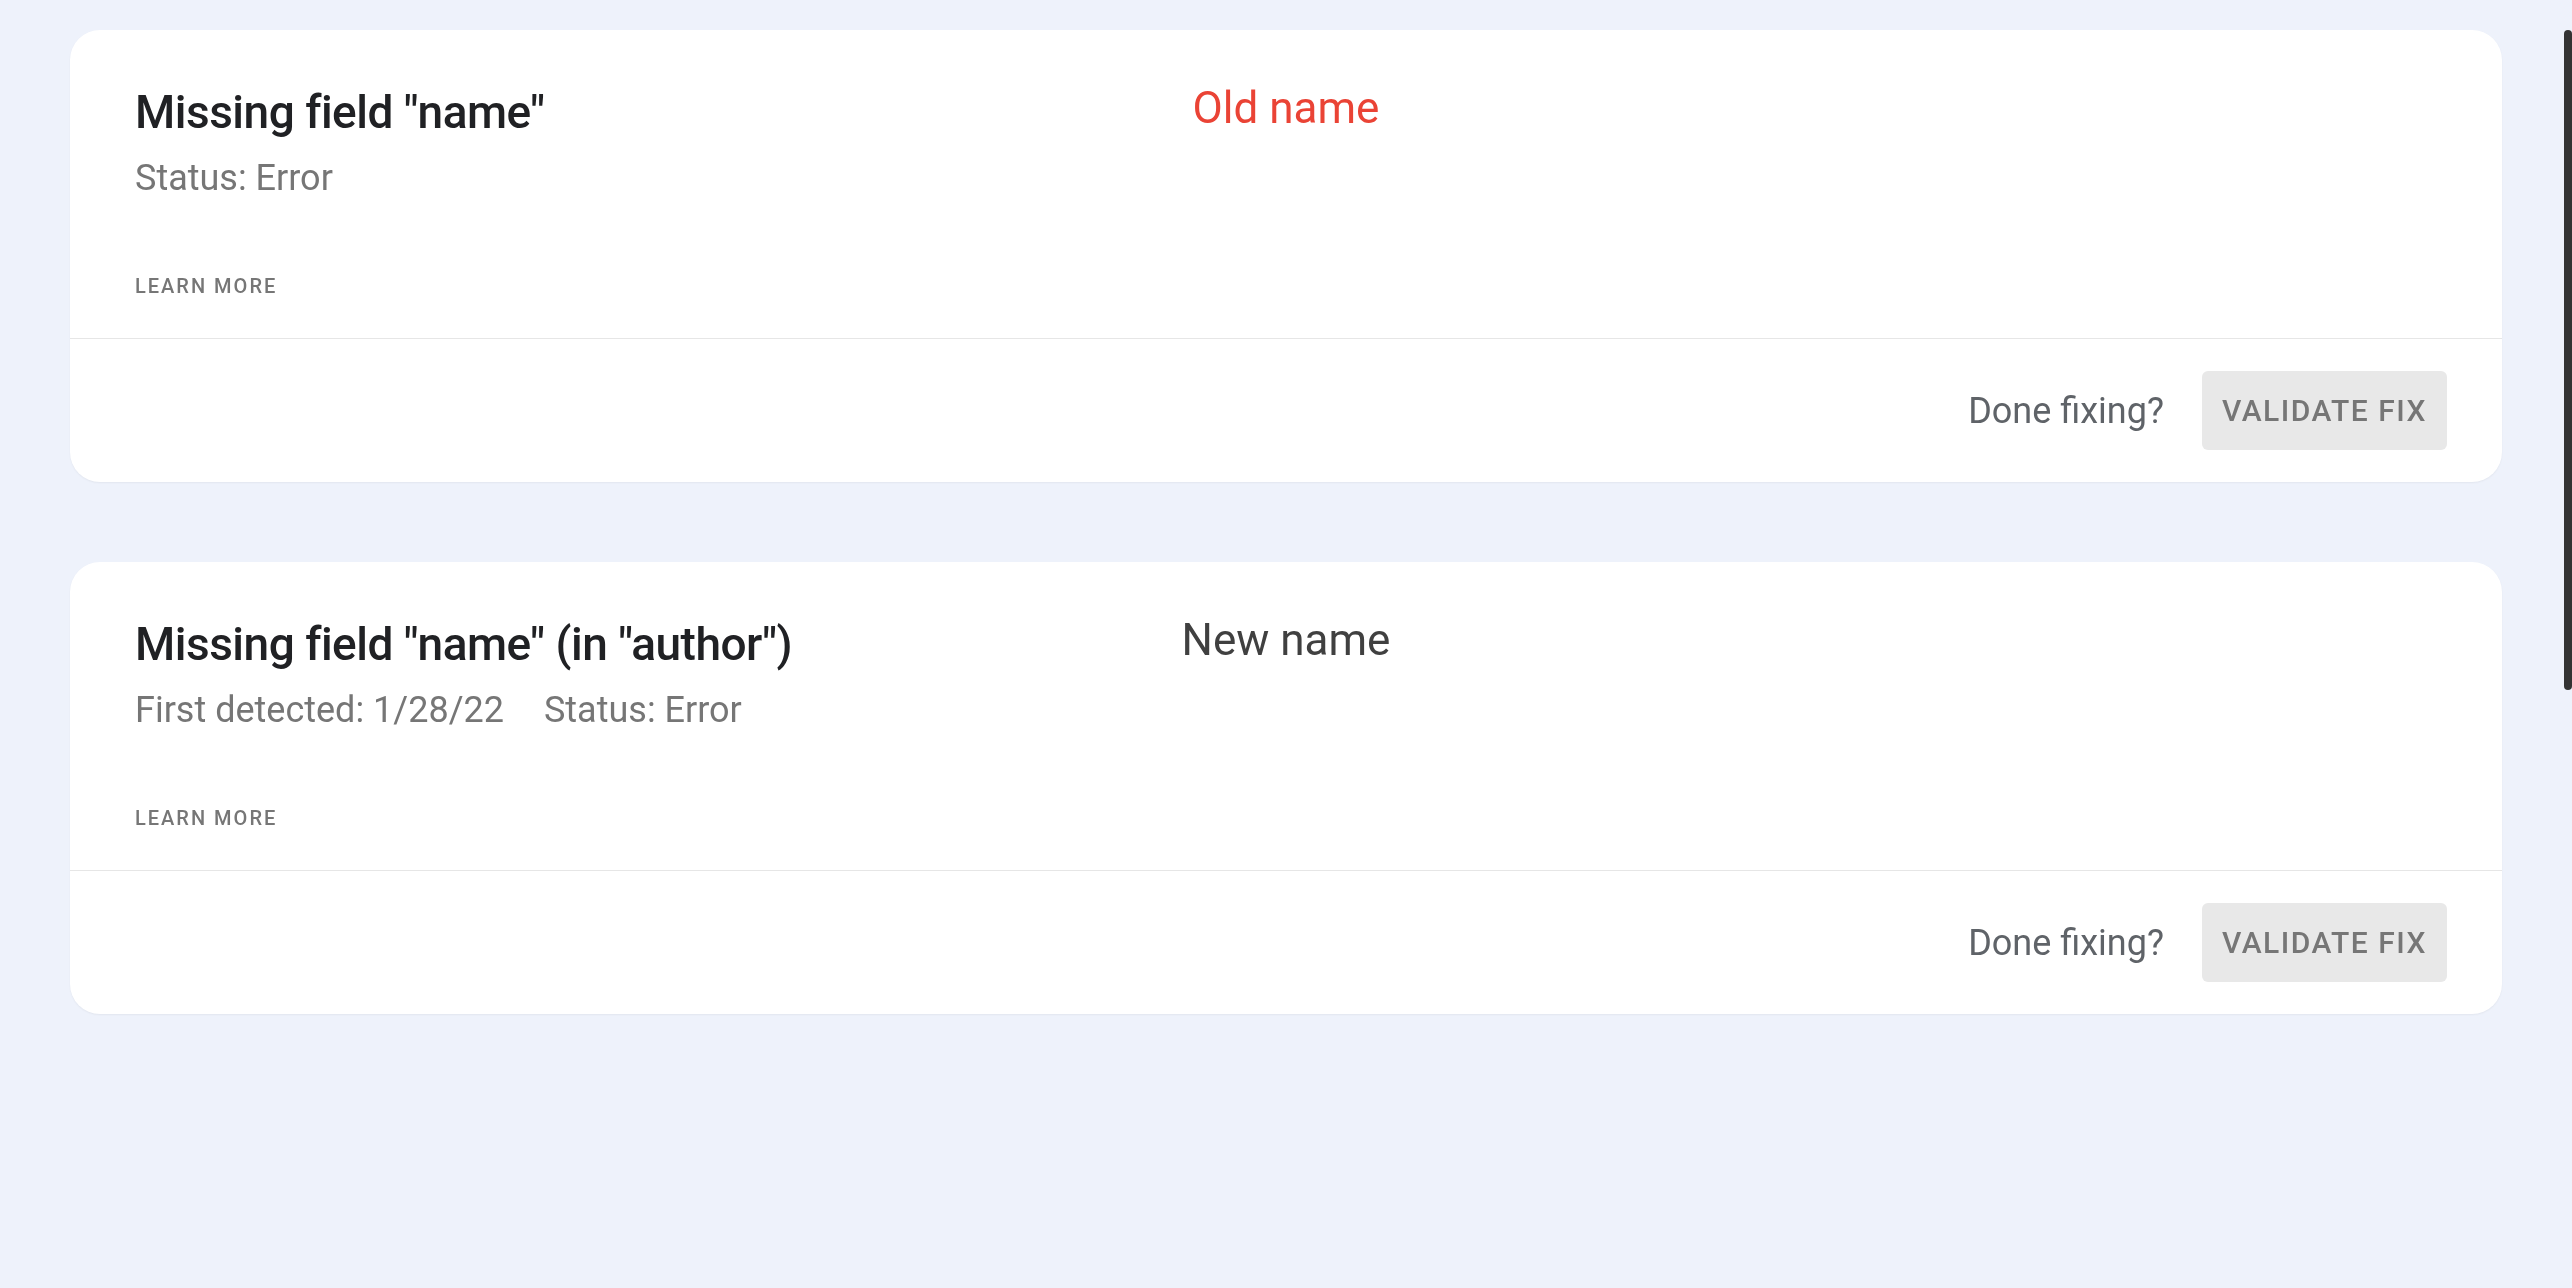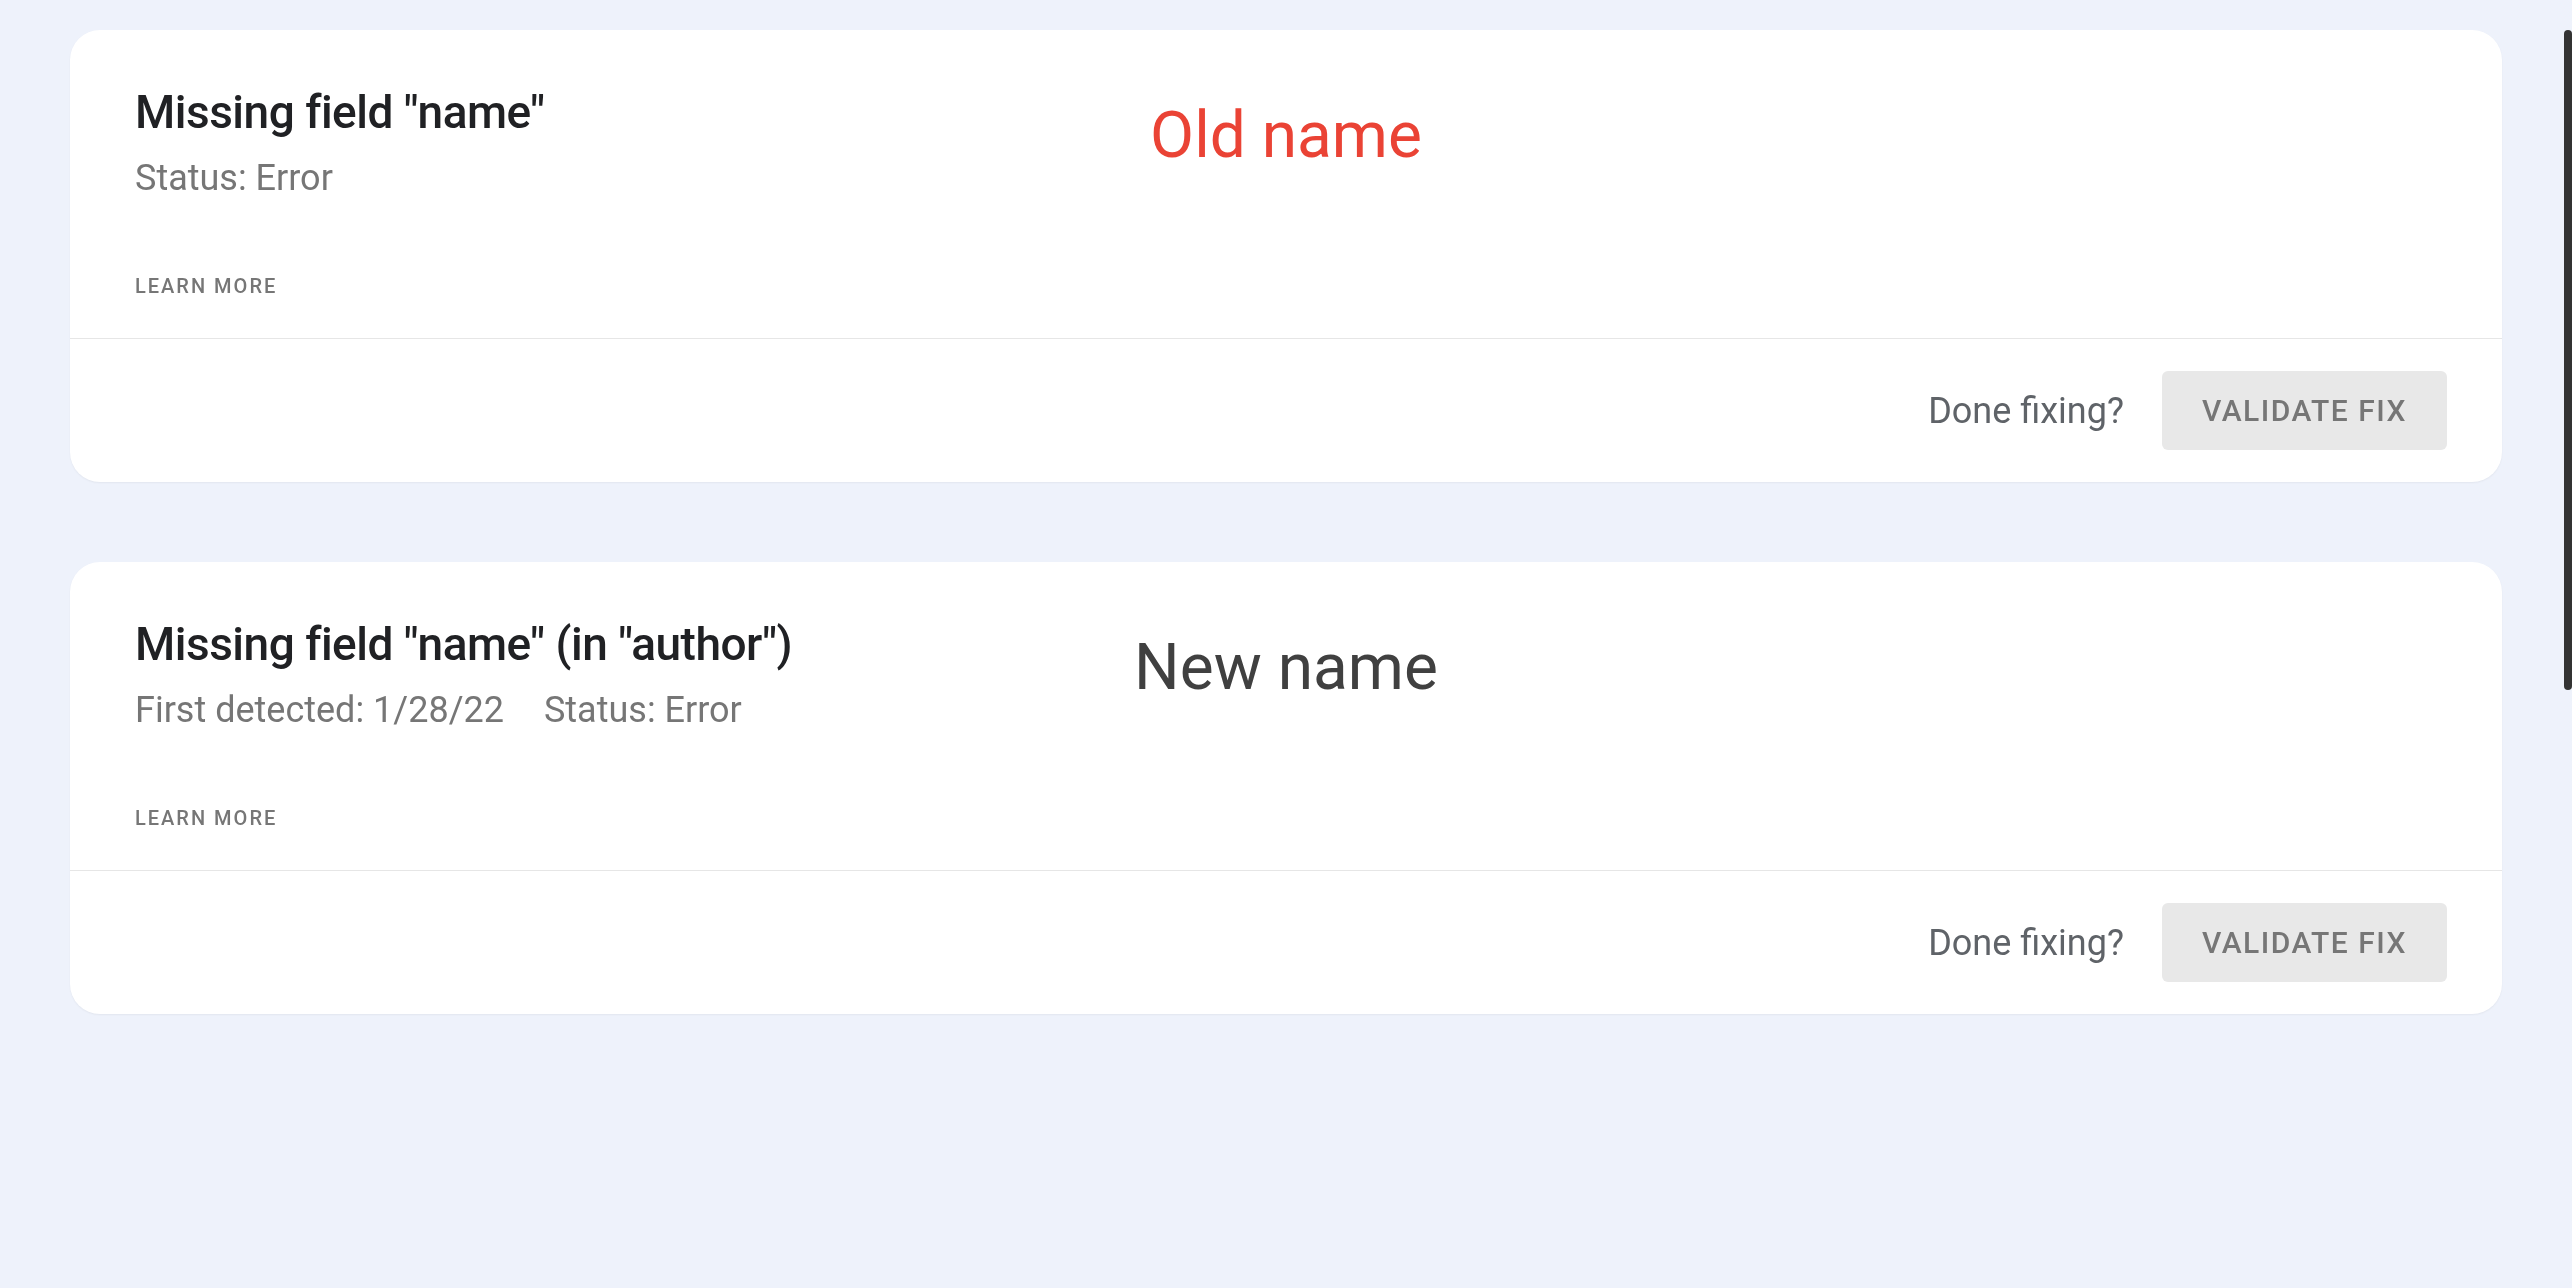--- a/index.html
+++ b/index.html
@@ -51,24 +51,24 @@
     .learn-more {
       font-size: 20px;
       font-weight: 500;
       color: #767676;
       letter-spacing: 2px;
       text-transform: uppercase;
       cursor: pointer;
     }
     .annotation {
       position: absolute;
-      top: 68px;
+      top: 52px;
       left: 50%;
       transform: translateX(-50%);
-      font-size: 64px;
+      font-size: 44px;
       font-weight: 400;
     }
     .annotation-old {
       color: #ea4335;
     }
     .annotation-new {
       color: #404040;
     }
     .divider {
       height: 1px;
@@ -83,21 +83,21 @@
       gap: 38px;
     }
     .done-fixing {
       font-size: 36px;
       color: #5f6368;
       font-weight: 400;
     }
     .validate-btn {
       background-color: #e8e8e8;
       border: none;
-      padding: 22px 40px;
+      padding: 22px 20px;
       font-size: 30px;
       font-weight: 500;
       color: #767676;
       letter-spacing: 1.5px;
       cursor: pointer;
       border-radius: 6px;
       font-family: inherit;
     }
     .scrollbar {
       position: absolute;

